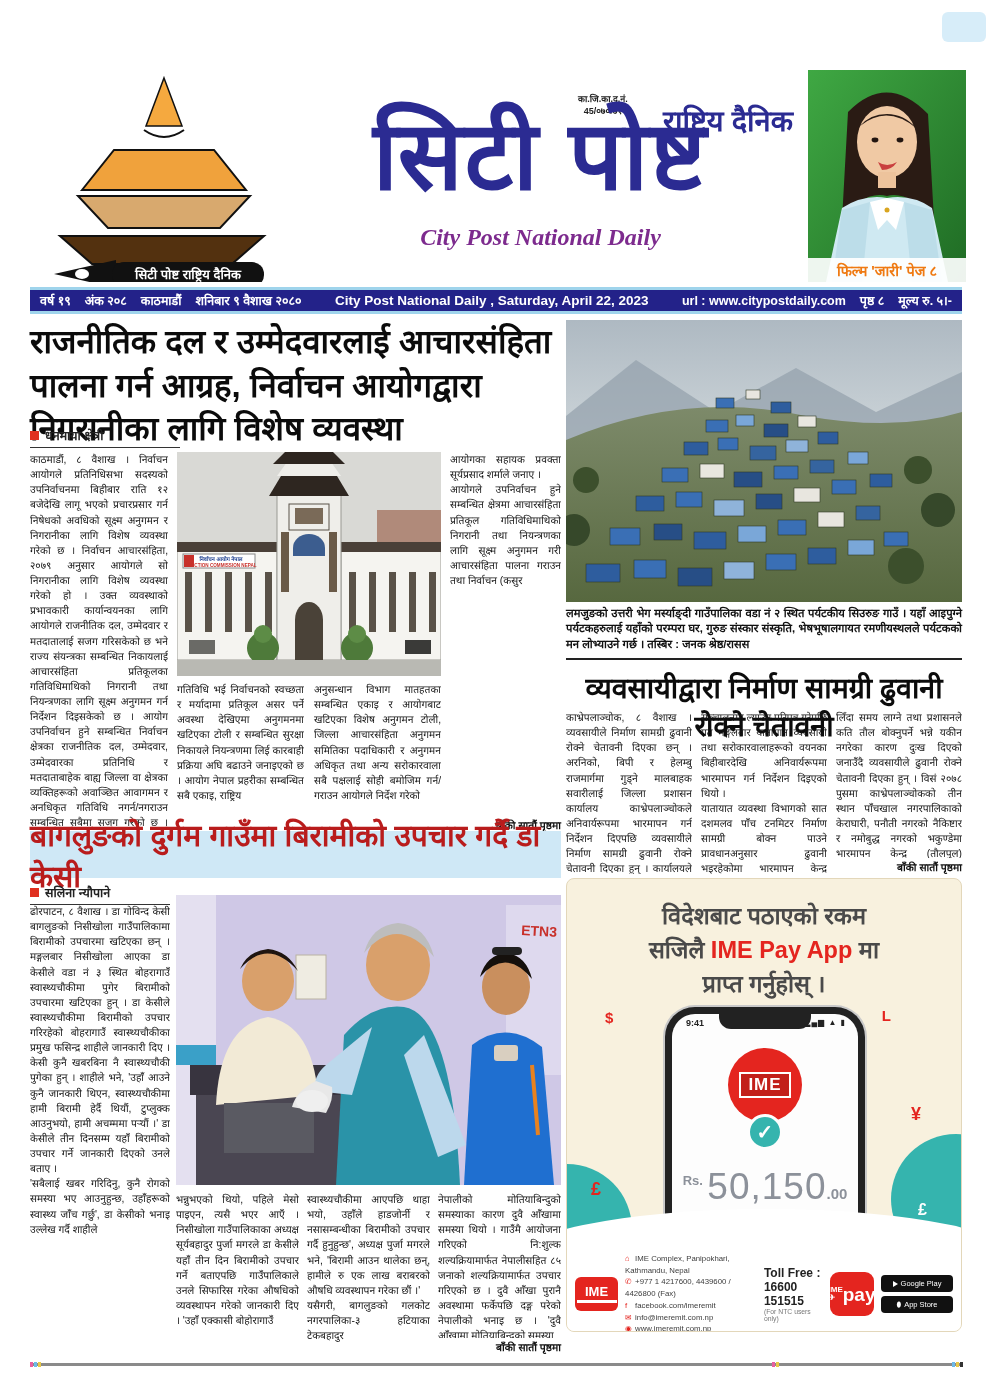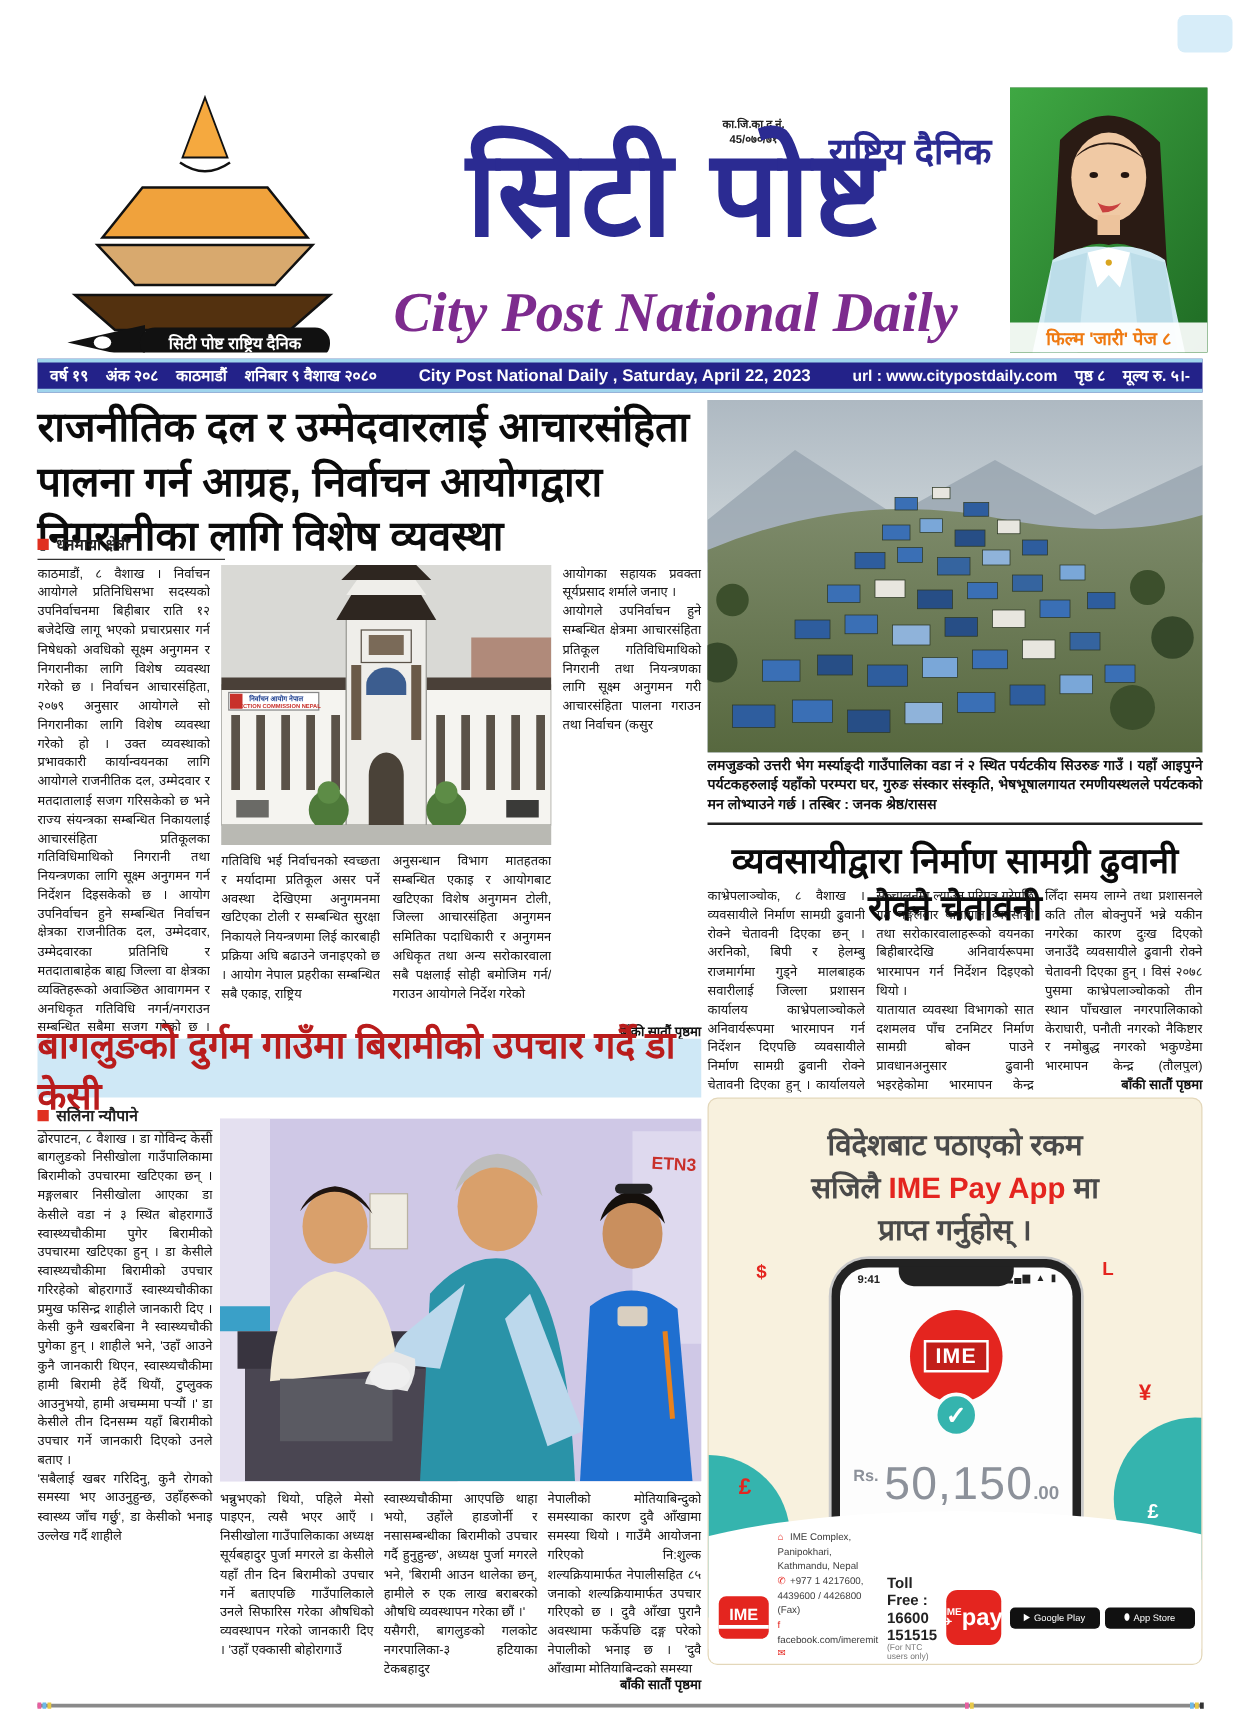--- a/index.html
+++ b/index.html
@@ -14,21 +14,21 @@
   .masthead { position:absolute; left:278px; top:72px; width:525px; height:212px; }
   .regno { position:absolute; left:300px; top:22px; font-size:9px; font-weight:bold;
     color:#222; text-align:center; line-height:1.3; white-space:pre-line; }
   .tagline-np { position:absolute; right:10px; top:28px; font-size:29px; font-weight:bold;
     color:#2b2b92; }
   .title-np { position:absolute; left:0; top:36px; width:100%; text-align:center;
     font-size:96px; line-height:1.0; font-weight:bold; color:#2b2b92;
     letter-spacing:2px; }
   .title-en { position:absolute; left:0; top:152px; width:100%; text-align:center;
     font-family:"Liberation Serif", serif; font-style:italic; font-weight:bold;
-    font-size:45px; color:#7d2b8e; }
+    font-size:24px; color:#7d2b8e; }
   .head-photo { position:absolute; left:808px; top:70px; width:158px; height:212px;
     background:#2e7d32; overflow:hidden; }
   .head-photo svg { display:block; }
   .film-caption { position:absolute; left:0; bottom:0; width:100%; background:rgba(255,255,255,.92);
     color:#ef7a12; font-weight:bold; font-size:14.5px; text-align:center; padding:2px 0; }
 
   
   .datebar { position:absolute; left:30px; top:287px; width:932px; height:27px;
     background:#232289; border-top:3px solid #9fd4ec; border-bottom:3px solid #9fd4ec;
     color:#fff; display:flex; align-items:center; font-size:12.5px; font-weight:bold;
@@ -122,21 +122,21 @@
   .contacts { font-size:7.8px; color:#3c3c3c; line-height:1.5; }
   .contacts .ic { color:#e4251f; display:inline-block; width:10px; }
   .tollfree { text-align:left; }
   .tollfree .t1 { font-size:12px; font-weight:bold; color:#222; }
   .tollfree .t2 { font-size:12px; font-weight:bold; color:#222; }
   .tollfree .t3 { font-size:6.8px; color:#777; }
   .imepay-logo { width:44px; height:44px; background:#e4251f; border-radius:9px; color:#fff;
     display:flex; flex-direction:row; align-items:center; justify-content:center; line-height:1; }
   .imepay-logo .small { font-size:8px; font-weight:bold; }
   .imepay-logo .big { font-size:19px; font-weight:bold; }
-  .badges { display:flex; flex-direction:row; gap:4px; }
+  .badges { display:flex; flex-direction:column; gap:4px; }
   .badge { width:72px; height:17px; background:#111; border-radius:4px; color:#fff;
     font-size:7.5px; display:flex; align-items:center; justify-content:center; gap:3px; }
   .badge .tri { width:0; height:0; border-left:5px solid #fff; border-top:3.5px solid transparent;
     border-bottom:3.5px solid transparent; }
 
   
   .bottom-rule { position:absolute; left:30px; top:1363px; width:932px; height:3px; background:#8a8a8a; }
   .reg-tick { position:absolute; top:1362px; height:5px; width:3px; }
   .rt1 { background:#e85fa0; } .rt2 { background:#6db9e8; } .rt3 { background:#e8c94a; } .rt4 { background:#333; }
 </style>

